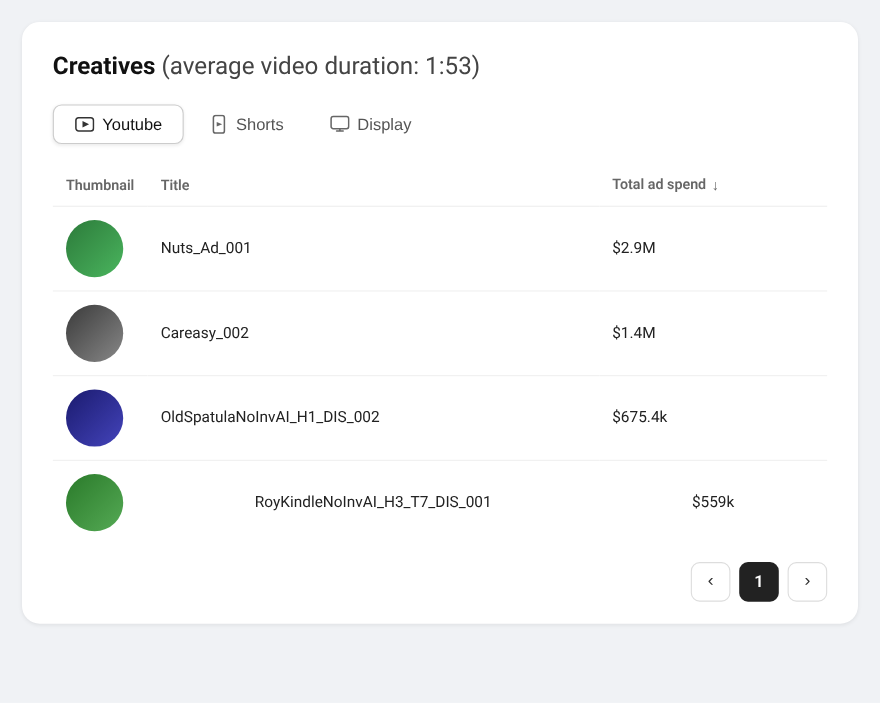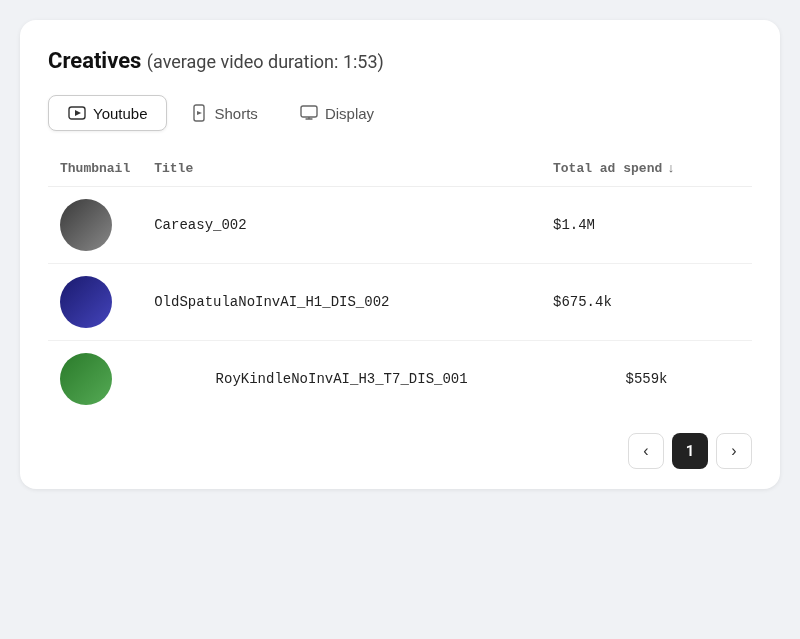--- a/index.html
+++ b/index.html
@@ -20,21 +20,21 @@
       box-shadow: 0 1px 4px rgba(0,0,0,0.08);
     }
     .page-title {
       font-size: 22px;
       font-weight: 700;
       color: #111;
       margin-bottom: 22px;
     }
     .page-title .subtitle {
       font-weight: 400;
-      font-size: 18px;
+      font-size: 22px;
       color: #444;
     }
     .tabs {
       display: flex;
       gap: 4px;
       margin-bottom: 20px;
     }
     .tab {
       display: flex;
       align-items: center;
@@ -58,21 +58,20 @@
     .tab-icon {
       width: 18px;
       height: 18px;
       display: inline-flex;
       align-items: center;
       justify-content: center;
     }
     table {
       width: 100%;
       border-collapse: collapse;
-      font-family: Liberation Mono, monospace;
     }
     thead th {
       text-align: left;
       font-size: 13px;
       font-weight: 600;
       color: #666;
       padding: 10px 12px;
       border-bottom: 1.5px solid #eee;
     }
     tbody tr {
@@ -196,20 +195,27 @@
         </th>
         <th style="cursor:pointer;">
           <span style="display:inline-flex;align-items:flex-start;gap:5px;">
             <span>Total ad spend</span>
             <span style="font-size:13px;">↓</span>
           </span>
         </th>
       </tr>
     </thead>
     <tbody id="table-body">
+    <tr>
+          <td class="thumbnail-cell">
+            <div class="avatar av1"></div>
+          </td>
+          <td>Nuts_Ad_001</td>
+          <td>$2.9M</td>
+        </tr>
         <tr>
           <td class="thumbnail-cell">
             <div class="avatar av2"></div>
           </td>
           <td>Careasy_002</td>
           <td>$1.4M</td>
         </tr>
         <tr>
           <td class="thumbnail-cell">
             <div class="avatar av4"></div>

